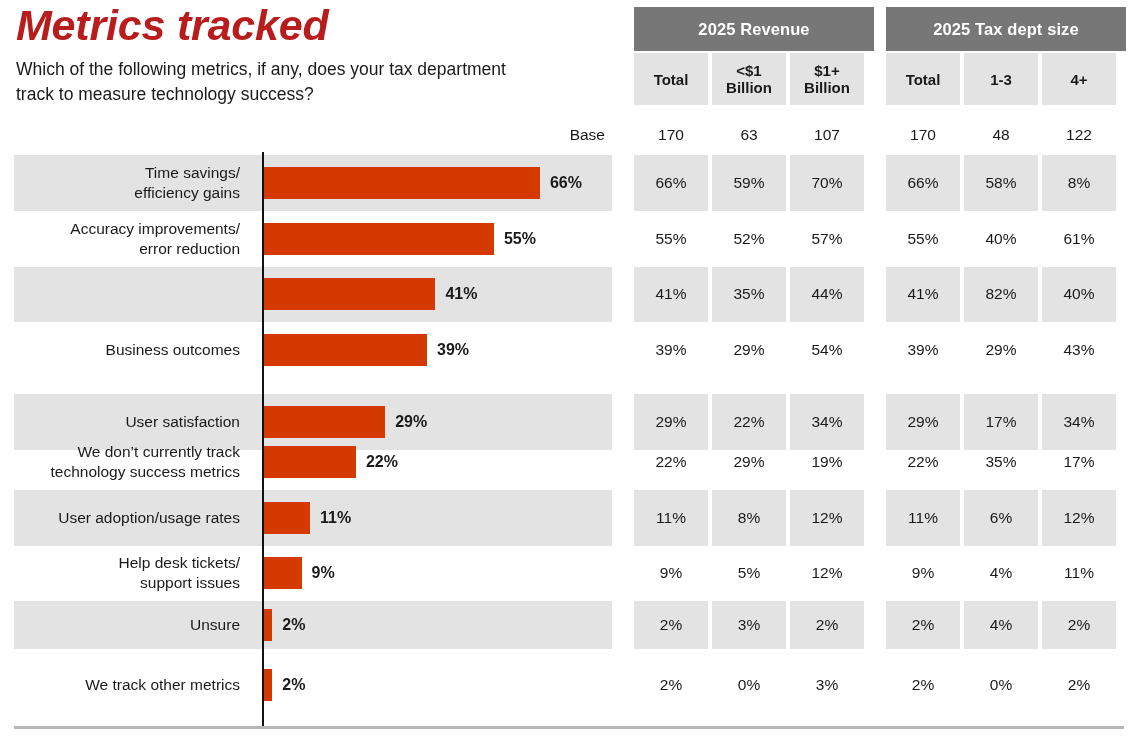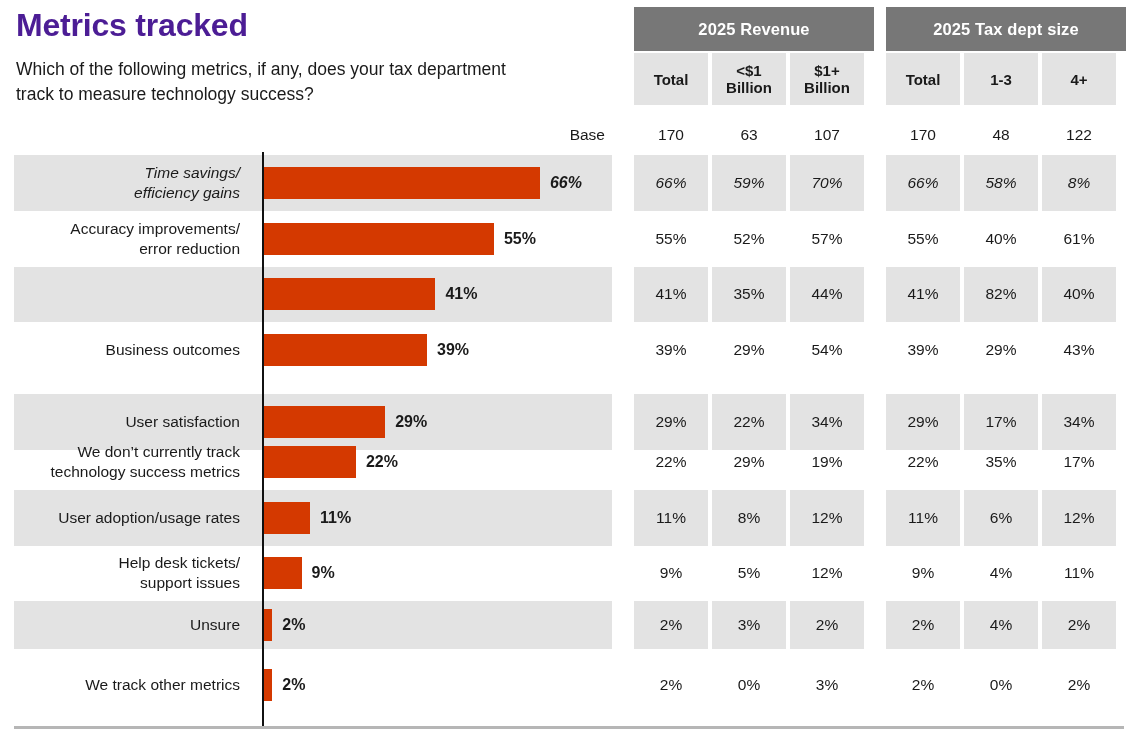--- a/index.html
+++ b/index.html
@@ -6,22 +6,22 @@
   body{
     width:1137px;height:739px;background:#ffffff;
     font-family:"Liberation Sans","DejaVu Sans",sans-serif;
     color:#1a1a1a;overflow:hidden;position:relative;
   }
   #root{position:relative;width:1137px;height:739px;}
 
   
   .title{
     position:absolute;left:16px;top:6px;
-    font-size:32px;font-weight:bold;letter-spacing:-0.2px;
-    color:#4c1d95;line-height:38px;white-space:nowrap;
+    font-size:43px;font-weight:bold;letter-spacing:-0.2px;
+    color:#b91c1c;line-height:38px;white-space:nowrap;font-style:italic;
   }
   .subtitle{
     position:absolute;left:16px;top:57px;width:520px;
     font-size:17.5px;line-height:25px;color:#1a1a1a;
   }
 
   
   .grp{position:absolute;top:7px;}
   .grp-title{
     height:44px;background:#777777;color:#ffffff;
@@ -118,21 +118,21 @@
     <div class="basecell" id="base-label-cell" style="left:500px;width:105px;justify-content:flex-end;">Base</div>
   <div class="basecell" style="left: 634px; width: 74px;">170</div>
       <div class="basecell" style="left: 712px; width: 74px;">63</div>
       <div class="basecell" style="left: 790px; width: 74px;">107</div>
       <div class="basecell" style="left: 886px; width: 74px;">170</div>
       <div class="basecell" style="left: 964px; width: 74px;">48</div>
       <div class="basecell" style="left: 1042px; width: 74px;">122</div>
     </div>
 
   <div id="rows">
-      <div class="row" style="top: 155px; height: 55.8px; font-style: italic;">
+      <div class="row" style="top: 155px; height: 55.8px;">
         <div class="band-chart" style="background: rgb(227, 227, 227);"></div>
         <div class="band-cell" style="left: 634px; width: 74px; background: rgb(227, 227, 227);"></div>
         <div class="band-cell" style="left: 712px; width: 74px; background: rgb(227, 227, 227);"></div>
         <div class="band-cell" style="left: 790px; width: 74px; background: rgb(227, 227, 227);"></div>
         <div class="band-cell" style="left: 886px; width: 74px; background: rgb(227, 227, 227);"></div>
         <div class="band-cell" style="left: 964px; width: 74px; background: rgb(227, 227, 227);"></div>
         <div class="band-cell" style="left: 1042px; width: 74px; background: rgb(227, 227, 227);"></div>
         <div class="rowlabel">Time savings/
 efficiency gains</div>
         <div class="bar" style="width: 275.88px; background: rgb(212, 57, 0);"></div>

